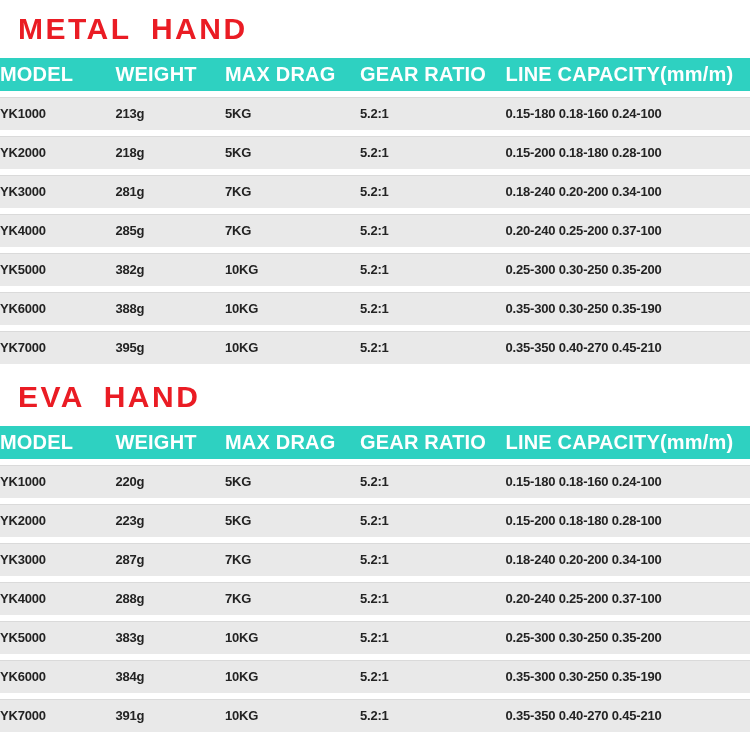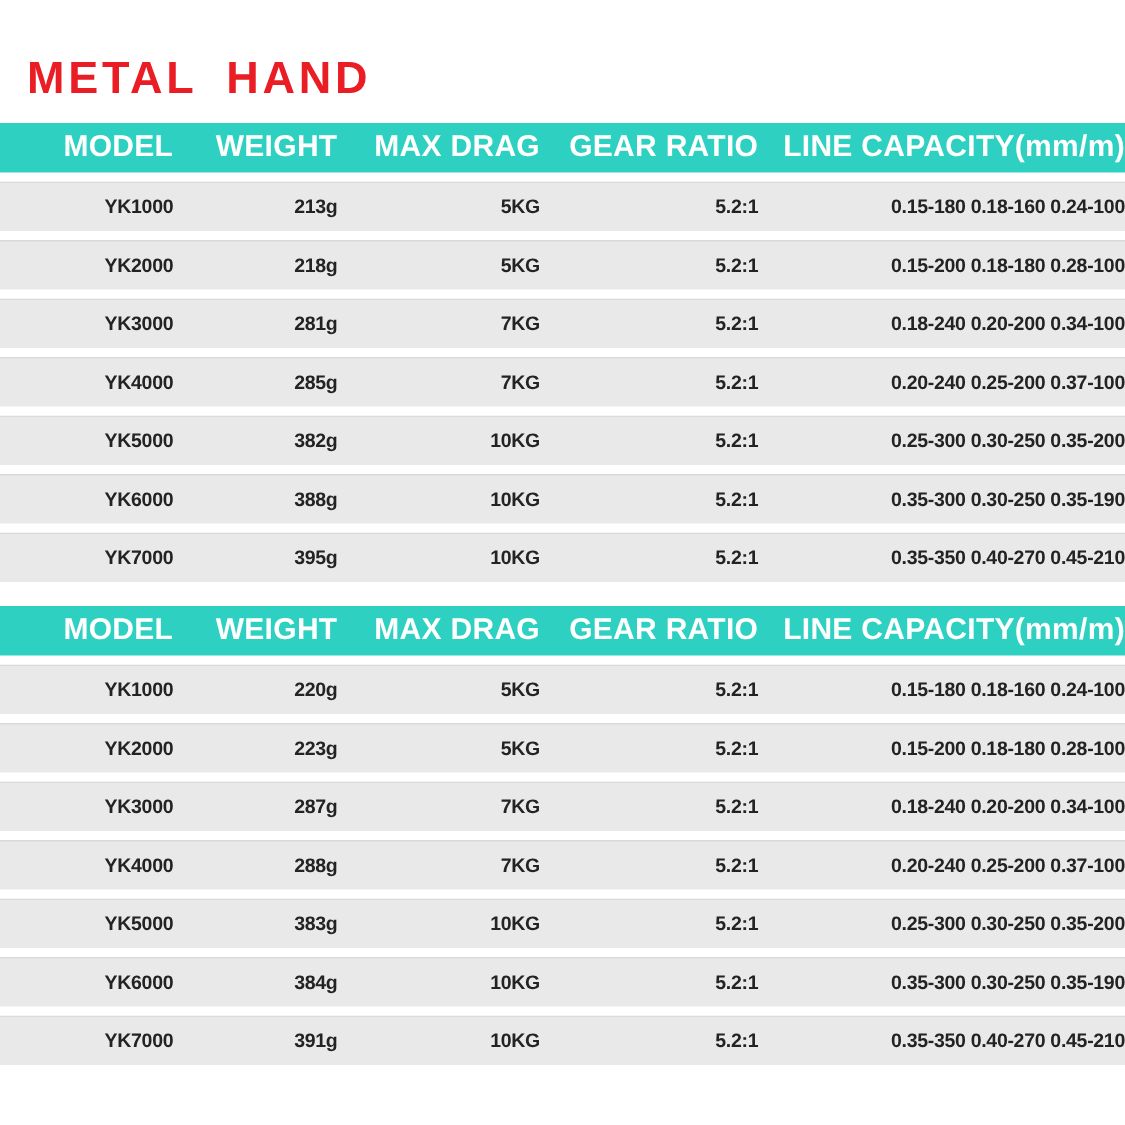--- a/index.html
+++ b/index.html
@@ -9,34 +9,34 @@
     --row-bg:#e9e9e9;
     --cell-text:#232323;
     --page-bg:#ffffff;
   }
   *{margin:0;padding:0;box-sizing:border-box;}
   html,body{background:var(--page-bg);}
   body{
     width:750px;height:750px;overflow:hidden;
     font-family:"Liberation Sans",sans-serif;
   }
-  .page{width:610px;height:750px;padding-top:36px;background:var(--page-bg);}
+  .page{width:610px;height:750px;padding-top:12px;background:var(--page-bg);}
   .section-title{
     margin:0 0 12px 18px;
     font-size:30px;line-height:34px;font-weight:800;
     color:var(--title-red);
     letter-spacing:2.5px;word-spacing:9px;
   }
   .spec-section + .spec-section{margin-top:16px;}
   .thead,.row{
     display:grid;
     grid-template-columns:15.4% 14.6% 18% 19.4% 32.6%;
     width:750px;
     align-items:center;
-    text-align:right;
+    text-align:left;
   }
   .thead{
     height:33px;
     background:var(--header-teal);
     color:var(--header-text);
     font-size:20px;font-weight:700;
     letter-spacing:0.2px;
   }
   .row{
     height:33px;
@@ -109,20 +109,21 @@
           <div class="td">YK7000</div>
           <div class="td">395g</div>
           <div class="td">10KG</div>
           <div class="td">5.2:1</div>
           <div class="td">0.35-350 0.40-270 0.45-210</div>
         </div>
       </div>
   </section>
 
   <section class="spec-section">
+    <h2 class="section-title">EVA HAND</h2>
     <div class="thead">
         <div class="th">MODEL</div>
         <div class="th">WEIGHT</div>
         <div class="th">MAX DRAG</div>
         <div class="th">GEAR RATIO</div>
         <div class="th">LINE CAPACITY(mm/m)</div>
       </div>
     <div class="tbody">
         <div class="row">
           <div class="td">YK1000</div>

